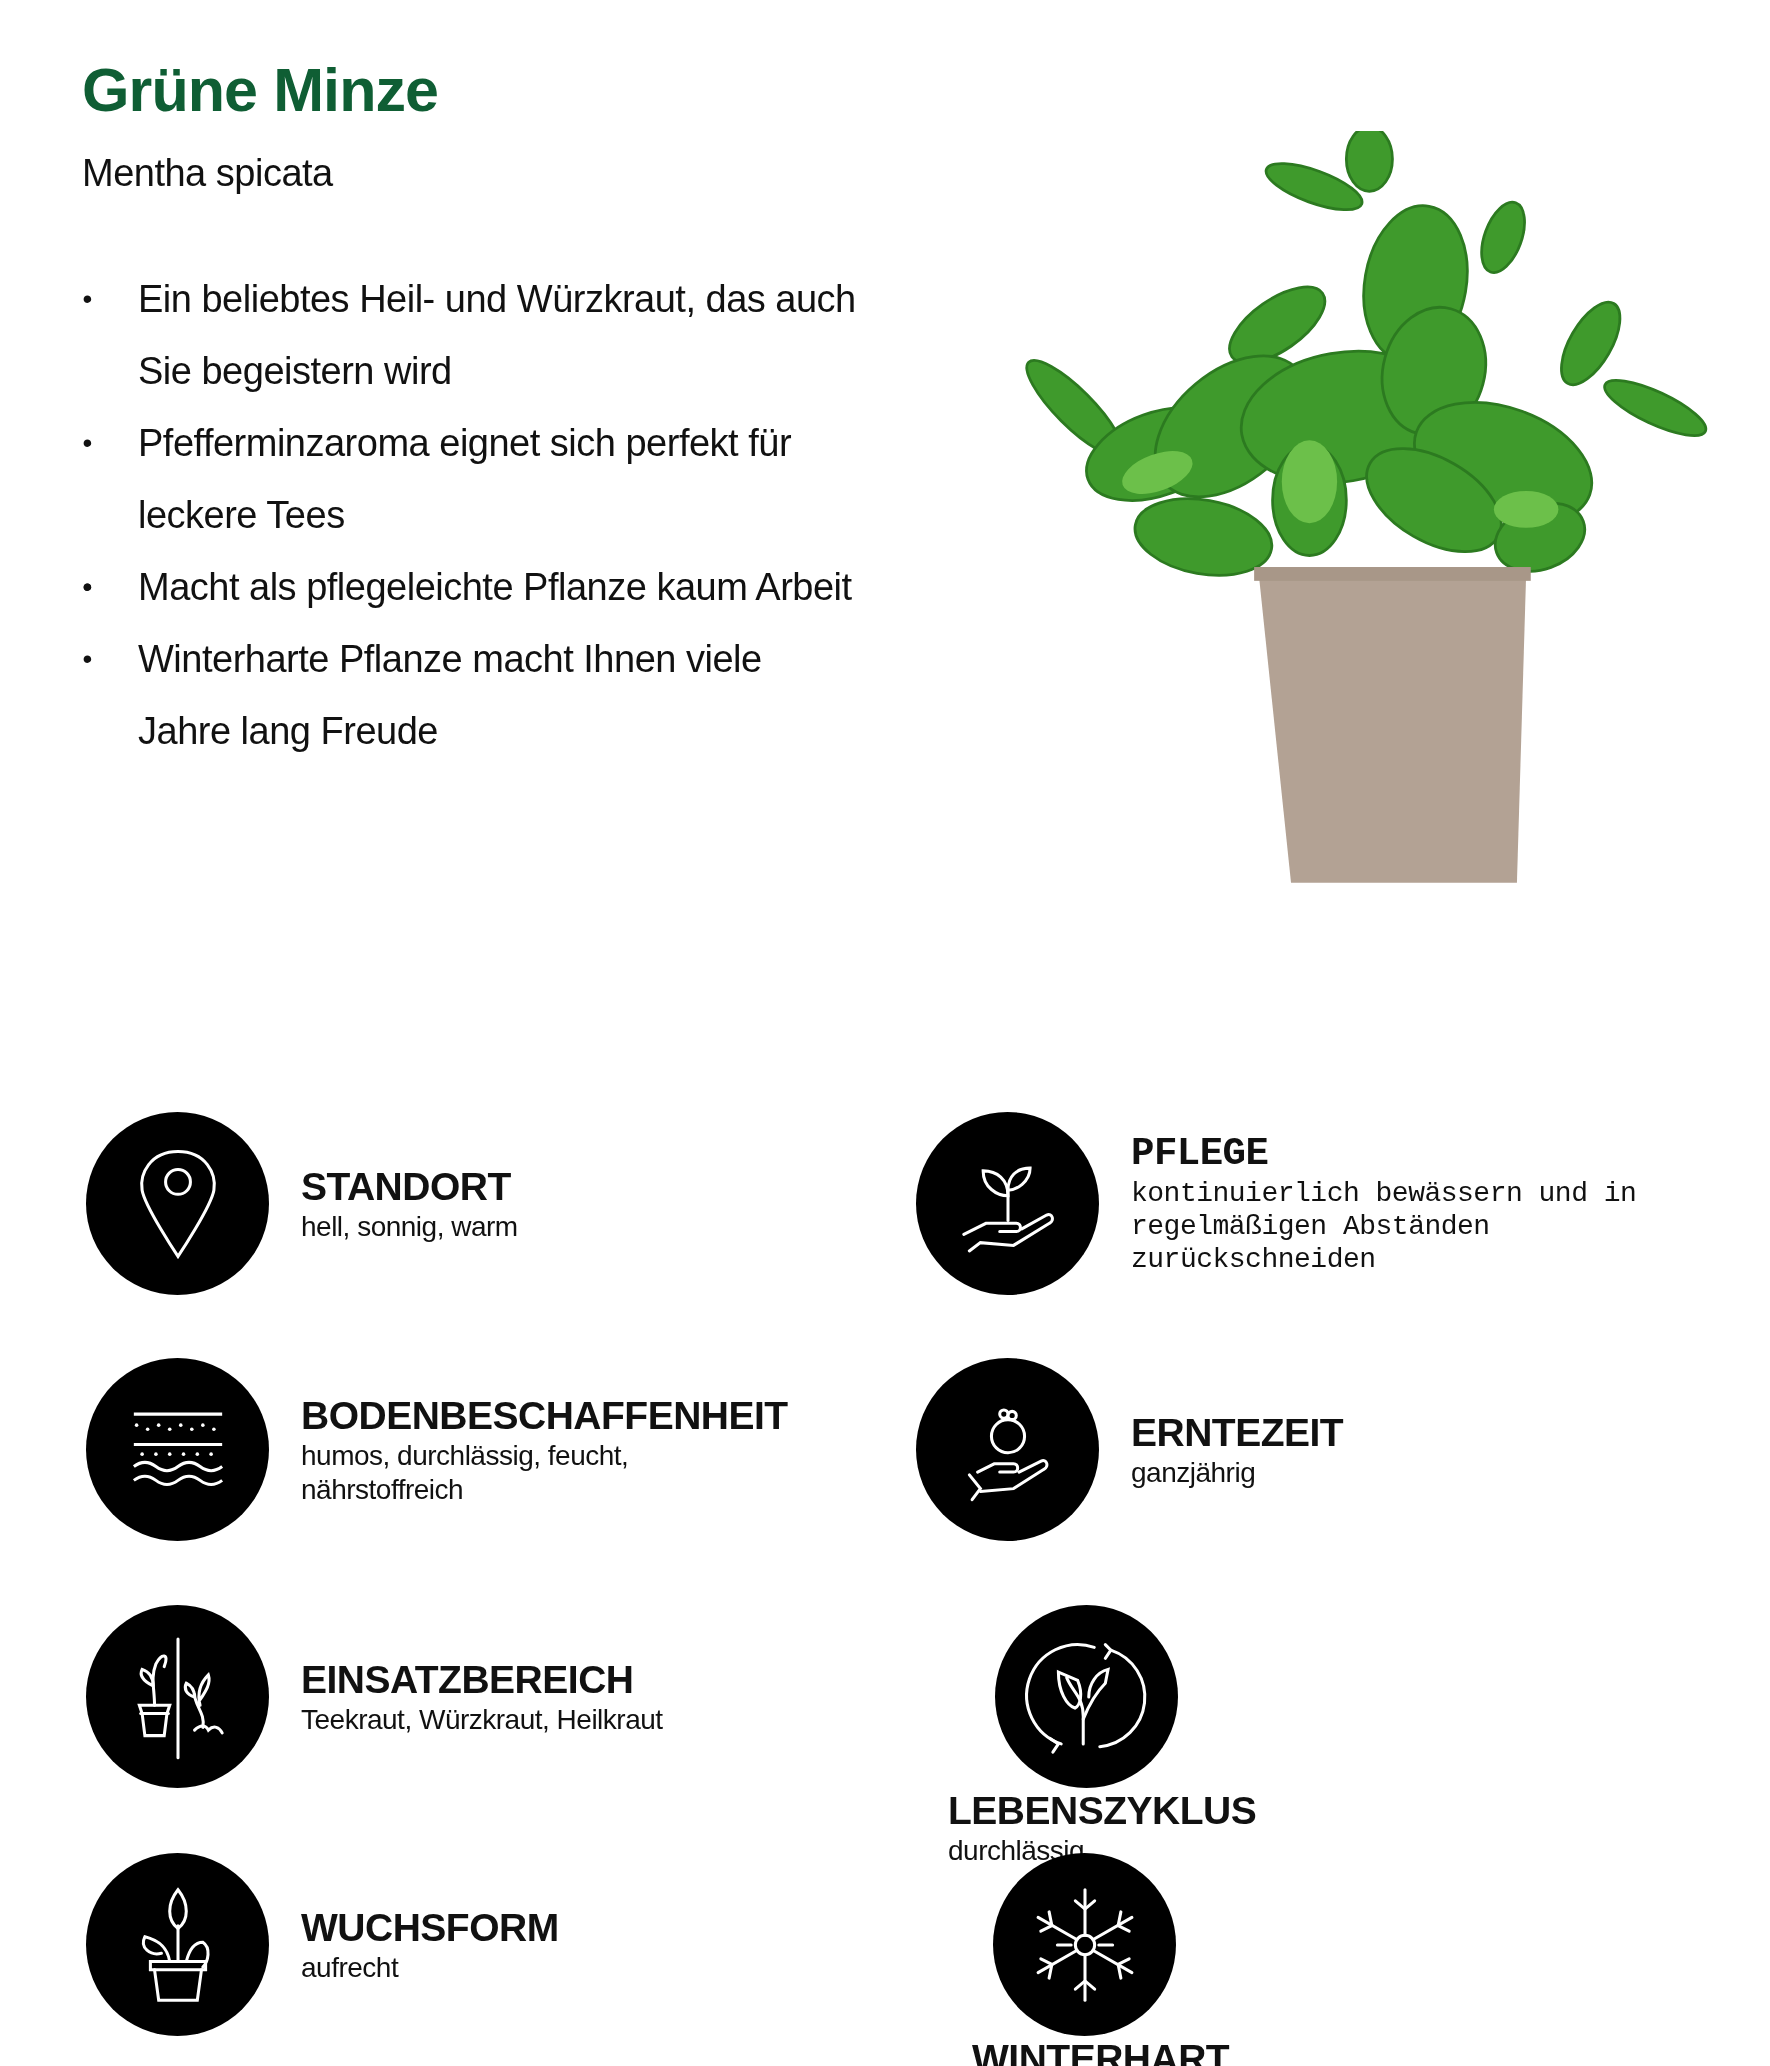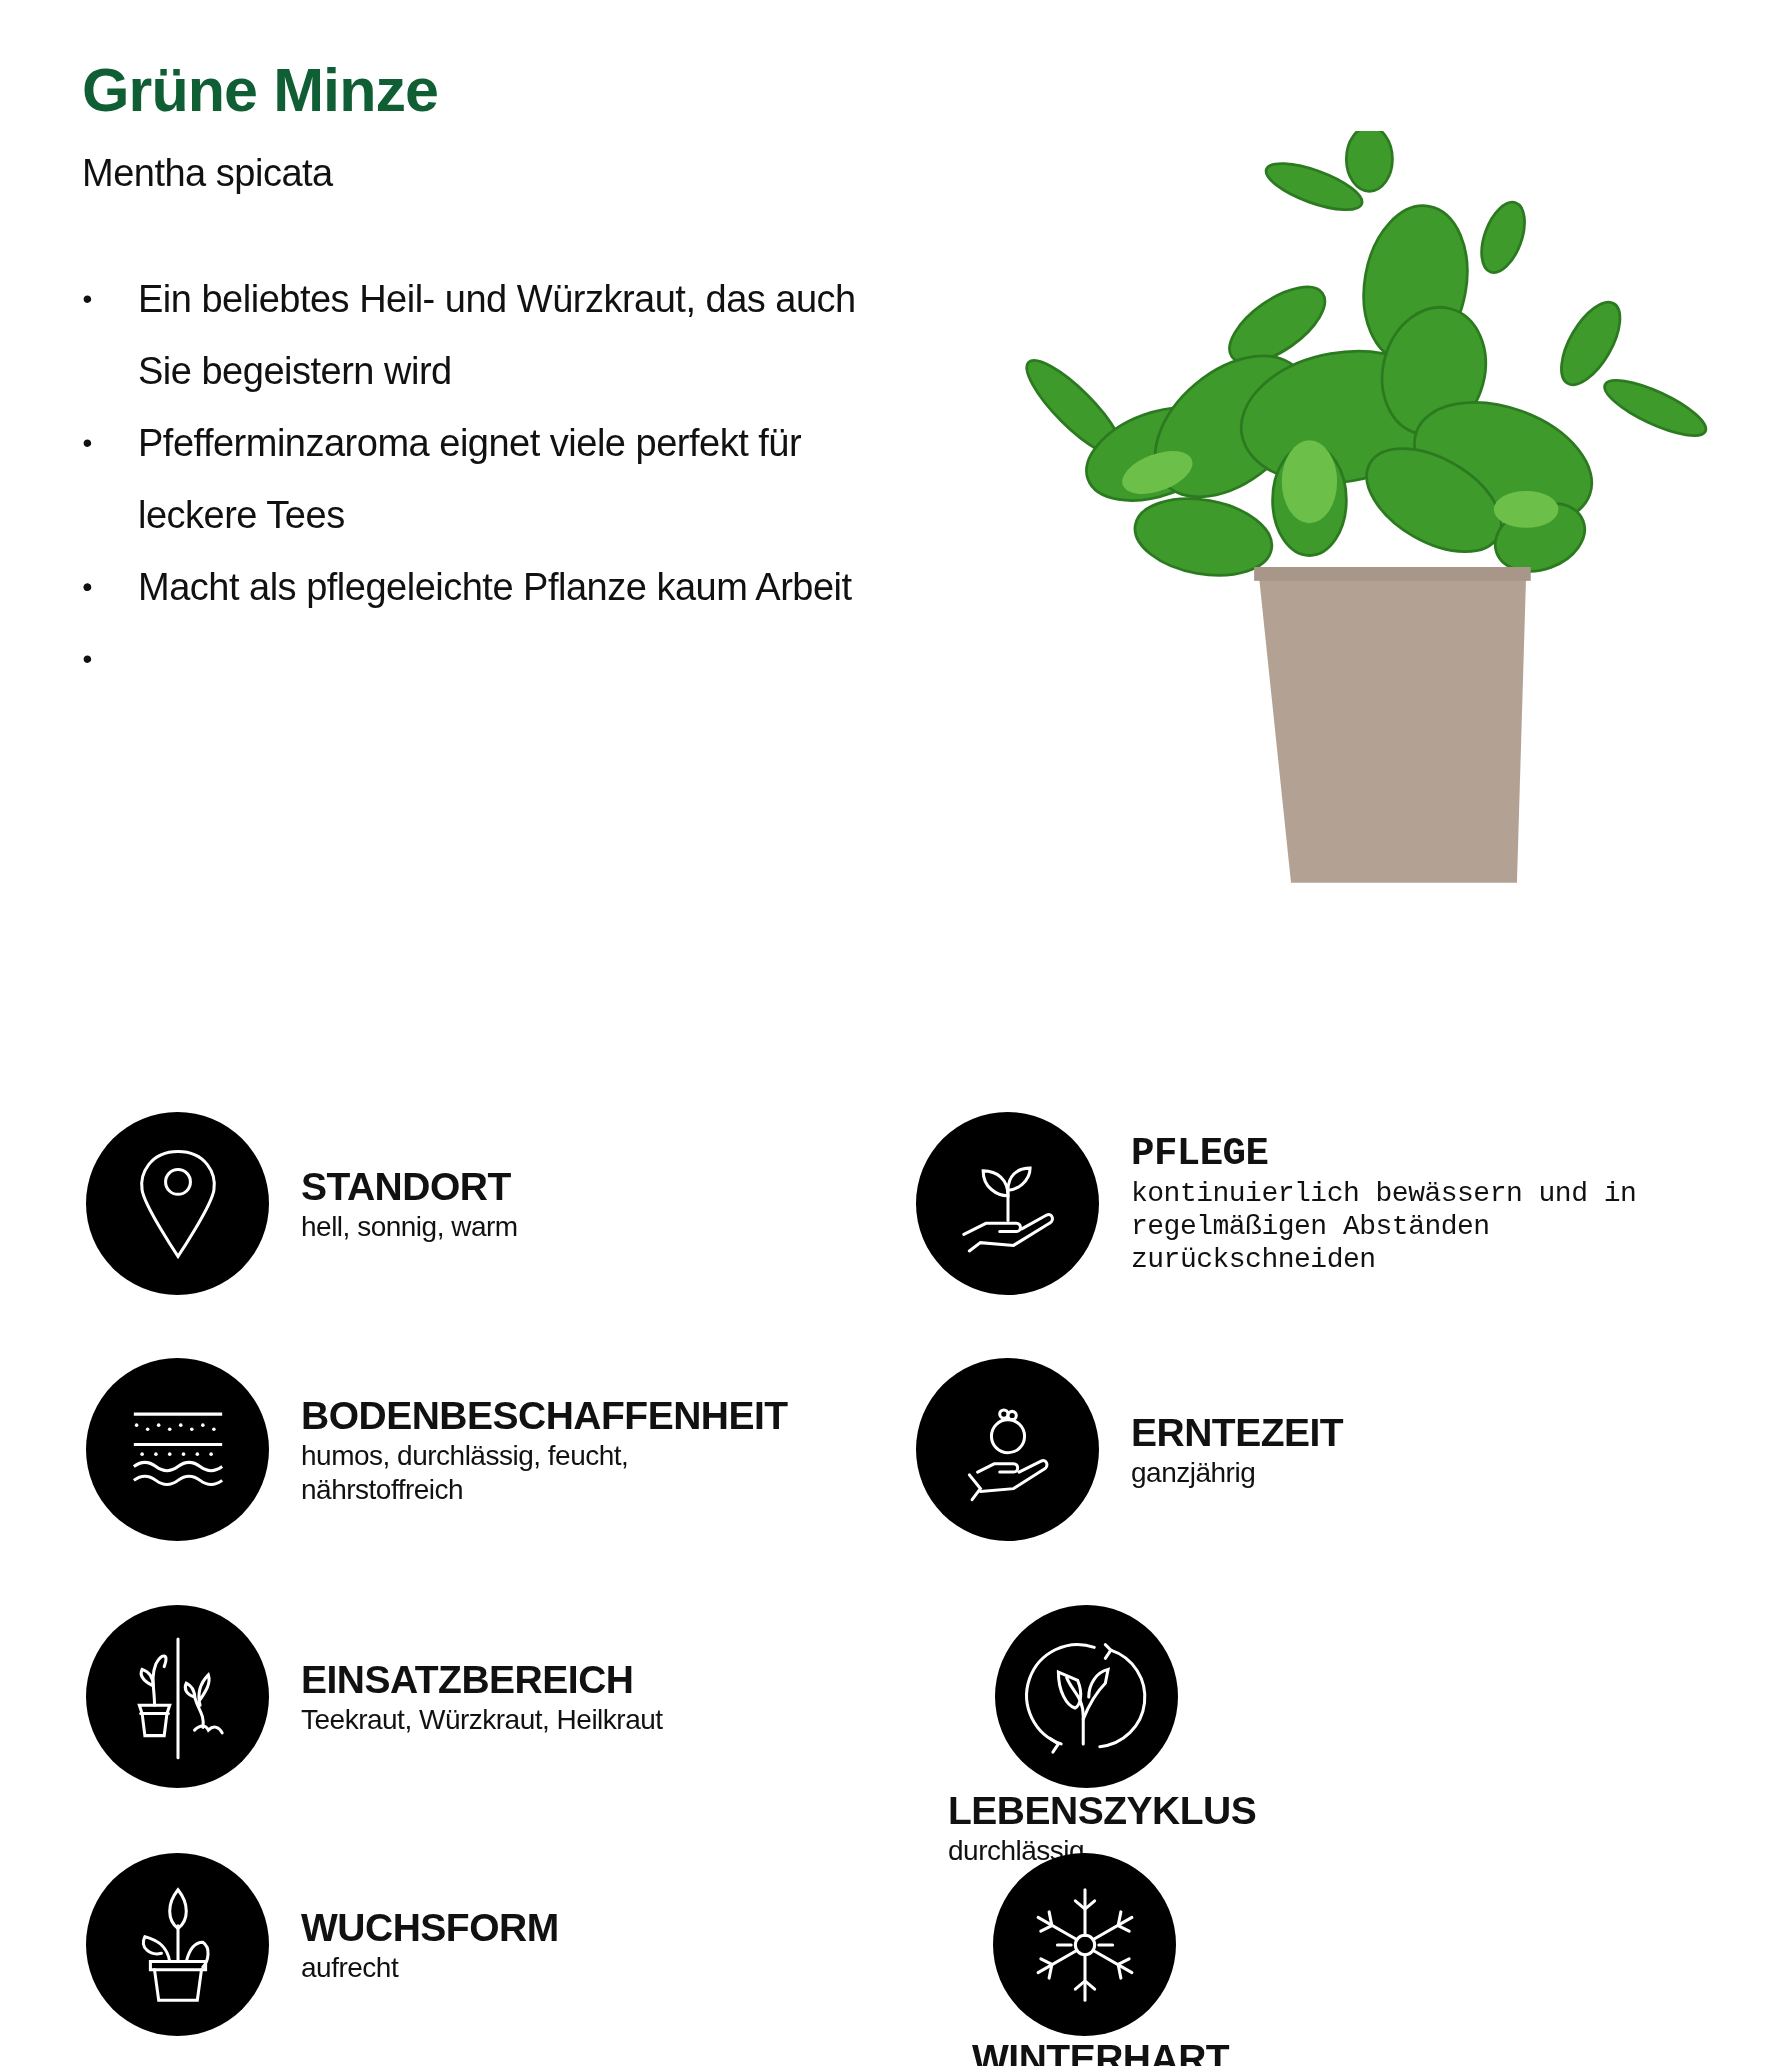--- a/index.html
+++ b/index.html
@@ -22,24 +22,24 @@
   .fval { font-size:28px; letter-spacing:-0.5px; }
 </style>
 </head>
 <body>
 
 <h1 class="title">Grüne Minze</h1>
 <p class="subtitle">Mentha spicata</p>
 
 <ul class="bullets">
   <li style="width:719px"><span class="dot">•</span><span>Ein beliebtes Heil- und Würzkraut, das auch Sie begeistern wird</span></li>
-  <li style="width:719px"><span class="dot">•</span><span>Pfefferminzaroma eignet viele perfekt für leckere Tees</span></li>
+  <li style="width:719px"><span class="dot">•</span><span>Pfefferminzaroma eignet sich perfekt für leckere Tees</span></li>
   <li style="width:646px"><span class="dot">•</span></li>
   <li style="width:830px"><span class="dot">•</span><span>Macht als pflegeleichte Pflanze kaum Arbeit</span></li>
-  <li style="width:669px"><span class="dot">•</span></li>
+  <li style="width:669px"><span class="dot">•</span><span>Winterharte Pflanze macht Ihnen viele Jahre lang Freude</span></li>
 </ul>
 
 <div class="plant">
   <svg viewBox="0 0 1540 1660" width="710" height="766">
     <g fill="#3f9a2c" stroke="#2c7a20" stroke-width="6">
       <ellipse cx="560" cy="420" rx="120" ry="55" transform="rotate(-35 560 420)"></ellipse>
       <ellipse cx="860" cy="330" rx="170" ry="110" transform="rotate(-80 860 330)"></ellipse>
       <ellipse cx="1050" cy="230" rx="80" ry="40" transform="rotate(-70 1050 230)"></ellipse>
       <ellipse cx="640" cy="120" rx="110" ry="35" transform="rotate(20 640 120)"></ellipse>
       <ellipse cx="760" cy="60" rx="50" ry="70"></ellipse>

